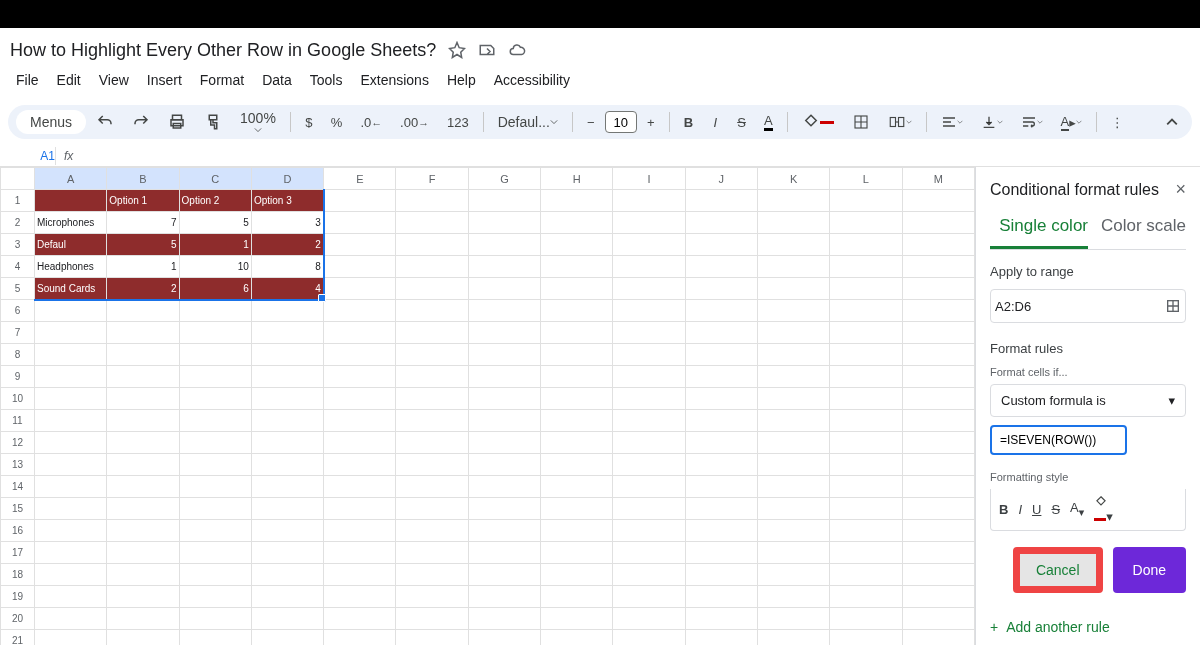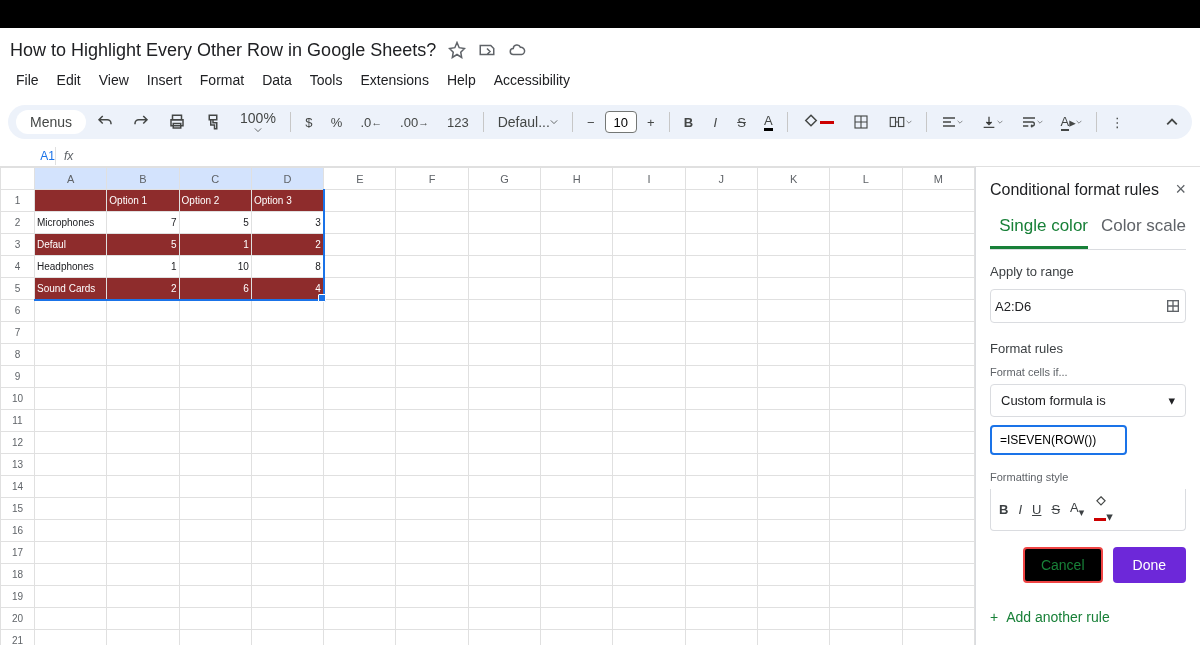--- a/index.html
+++ b/index.html
@@ -59,21 +59,21 @@
 .section-label { font-size: 11px; color: #5f6368; margin: 10px 0 6px 0; }
 .section-label-b { font-size: 13px; color: #3c4043; margin: 6px 0 10px 0; }
 .range-box { border: 1px solid #dadce0; border-radius: 4px; padding: 8px 4px; display: flex; align-items: center; font-size: 13px; }
 .grid-icon { margin-left: auto; color: #5f6368; }
 .dropdown { border: 1px solid #dadce0; border-radius: 4px; padding: 8px 10px; display: flex; align-items: center; font-size: 13px; margin-bottom: 8px; cursor: pointer; }
 .formula-input { border: 2px solid #1a73e8; border-radius: 4px; padding: 6px 8px; font-size: 12px; width: 70%; }
 .style-preview { background: #8e2c2c; color: #fff; padding: 8px 10px; border: 1px solid #dadce0; border-radius: 4px 4px 0 0; font-size: 13px; }
 .style-tools { border: 1px solid #dadce0; border-top: none; border-radius: 0 0 4px 4px; padding: 6px 8px; display: flex; gap: 10px; align-items: center; }
 .style-tools .t { cursor: pointer; color: #3c4043; }
 .btn-row { display: flex; justify-content: flex-end; gap: 10px; margin-top: 16px; }
-.btn-cancel { border: 2px solid #ef4444; background: #000000; padding: 8px 16px; border-radius: 4px; color: #188038; font-size: 14px; cursor: pointer; }
+.btn-cancel { border: 7px solid #ef4444; background: #e5e5e5; padding: 8px 16px; border-radius: 4px; color: #188038; font-size: 14px; cursor: pointer; }
 .btn-done { background: #6d28d9; color: #fff; padding: 8px 20px; border-radius: 4px; font-size: 14px; cursor: pointer; border: none; }
 .add-rule { color: #188038; font-size: 14px; margin-top: 26px; display: flex; align-items: center; gap: 8px; cursor: pointer; font-weight: 500; }
 
 svg { display: block; }
 </style>
 </head>
 <body>
 
 <div class="black-bar"></div>
 

